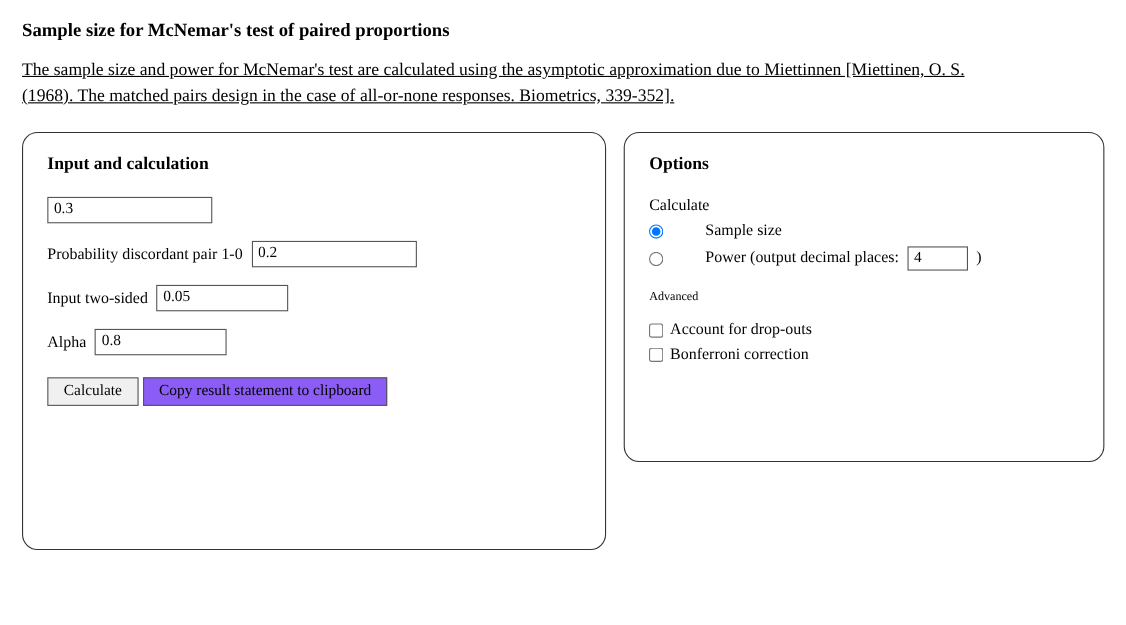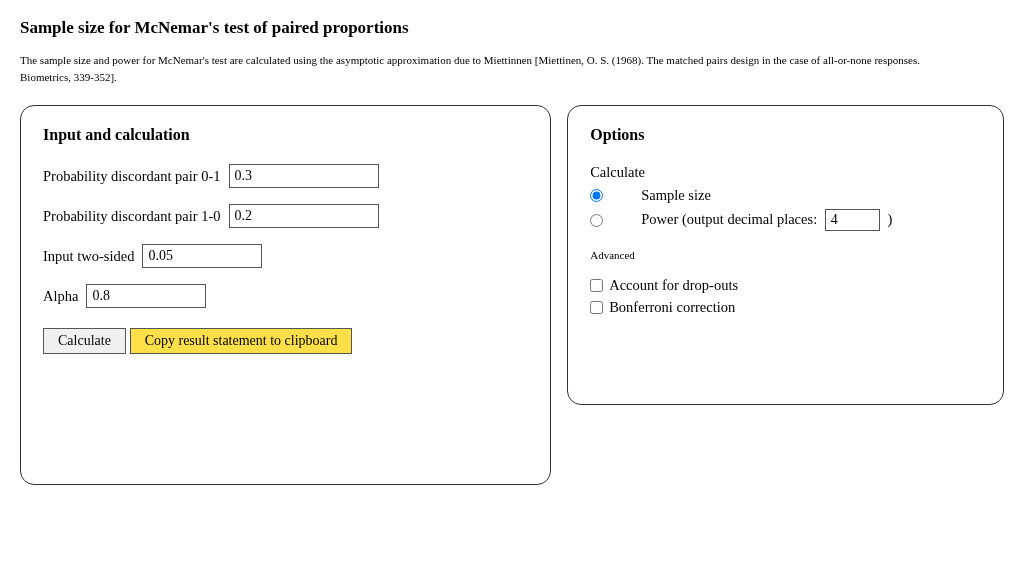--- a/index.html
+++ b/index.html
@@ -19,24 +19,25 @@
     }
 
     h1 {
       font-size: 17px;
       font-weight: bold;
       margin-bottom: 14px;
       font-family: Georgia, serif;
     }
 
     .description {
-      font-size: 11px;
+      font-size: 16px;
       line-height: 1.5;
       margin-bottom: 20px;
       max-width: 900px;
+      text-decoration: underline;
     }
 
     .panels-container {
       display: flex;
       gap: 16px;
       align-items: flex-start;
     }
 
     .panel {
       border: 1.5px solid #333;
@@ -96,21 +97,21 @@
       margin-bottom: 14px;
     }
 
     .result-text {
       font-size: 14.5px;
       margin-bottom: 14px;
     }
 
     .copy-btn {
       border: 1px solid #555;
-      background: #fde047;
+      background: #8b5cf6;
       padding: 4px 14px;
       font-size: 14px;
       font-family: Georgia, serif;
       cursor: pointer;
     }
 
     
     .options-section {
       margin-bottom: 18px;
     }
@@ -167,21 +168,20 @@
 
 <p class="description">The sample size and power for McNemar's test are calculated using the asymptotic approximation due to Miettinnen [Miettinen, O. S. (1968). The matched pairs design in the case of all-or-none responses. Biometrics, 339-352].</p>
 
 <div class="panels-container">
 
   <div class="panel panel-left">
     <div class="panel-title">Input and calculation</div>
 
     
     <div class="form-row">
-      <span class="form-label">Probability discordant pair 0-1</span>
       <input class="form-input form-input-wide" type="text" value="0.3" style="">
     </div>
 
     
     <div class="form-row">
       <span class="form-label">Probability discordant pair 1-0</span>
       <input class="form-input form-input-wide" type="text" value="0.2" style="">
     </div>
 
     

